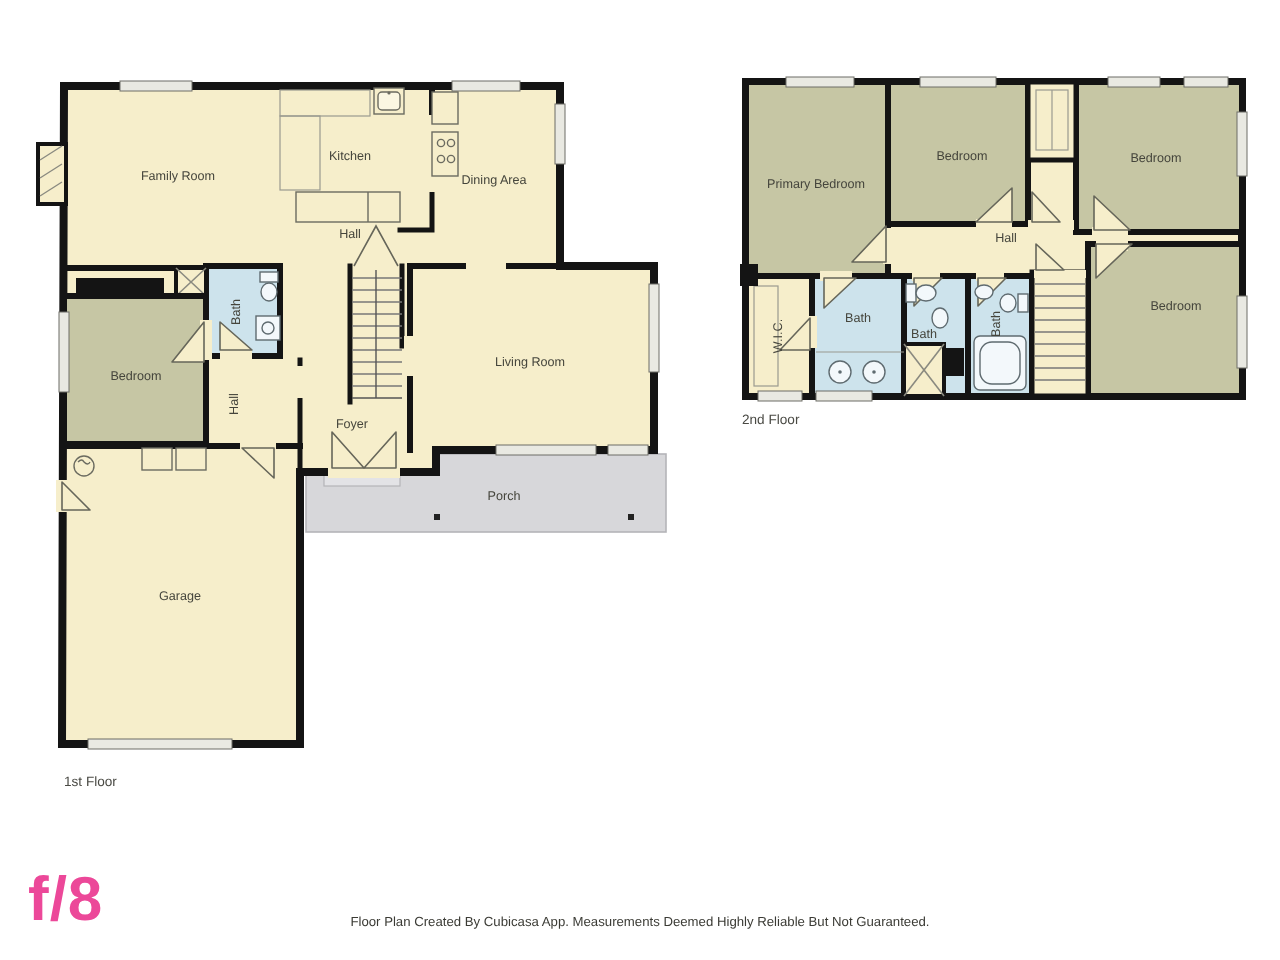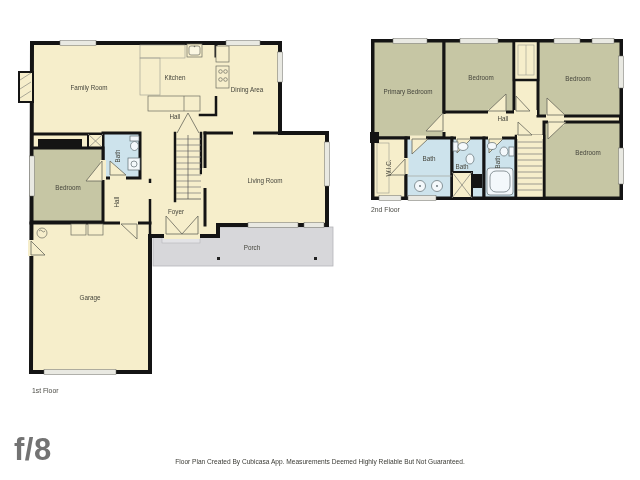--- a/index.html
+++ b/index.html
@@ -2,21 +2,21 @@
 <html><head>
 <meta charset="utf-8">
 <style>
   html,body{margin:0;padding:0;background:#ffffff;}
   #canvas{position:relative;width:640px;height:480px;background:#ffffff;overflow:hidden;
           font-family:"Liberation Sans",sans-serif;}
   #plan-svg{position:absolute;left:0;top:0;}
   .room-label{font-family:"Liberation Sans",sans-serif;font-size:6.3px;fill:#45453c;}
   .floor-label{font-family:"Liberation Sans",sans-serif;font-size:6.8px;fill:#4a4a44;}
   #logo{position:absolute;left:14px;top:432px;font-size:31px;font-weight:bold;
-        color:#737373;letter-spacing:0.5px;}
+        color:#ec4899;letter-spacing:0.5px;}
   #disclaimer{position:absolute;left:0;top:458px;width:640px;text-align:center;
         font-size:6.6px;color:#3b3b35;}
 </style>
 </head>
 <body>
 
 <div id="canvas">
 <svg id="plan-svg" width="640" height="480" viewBox="0 0 640 480">
 
   <g>

